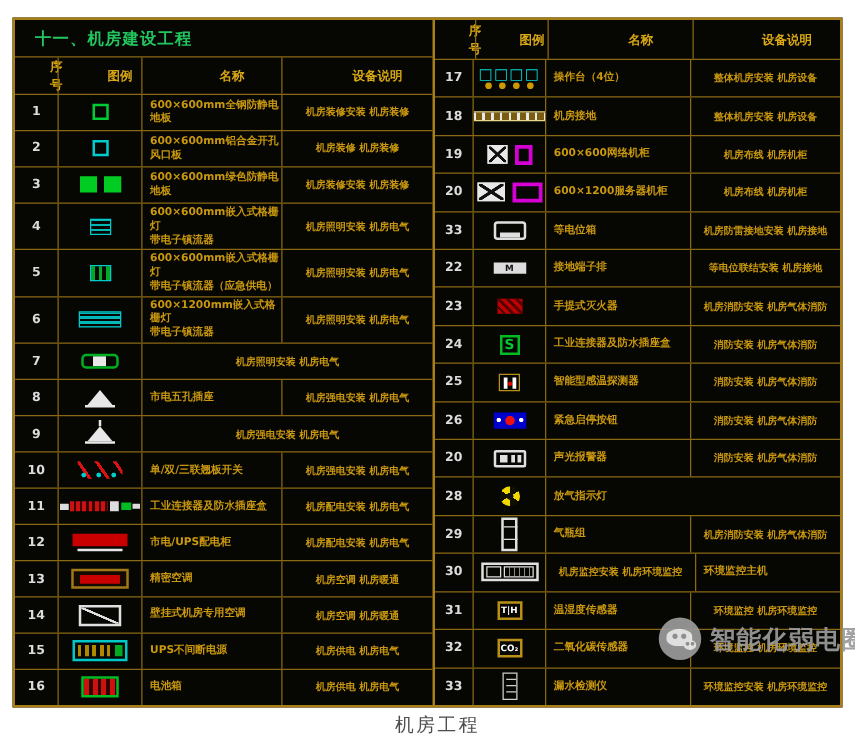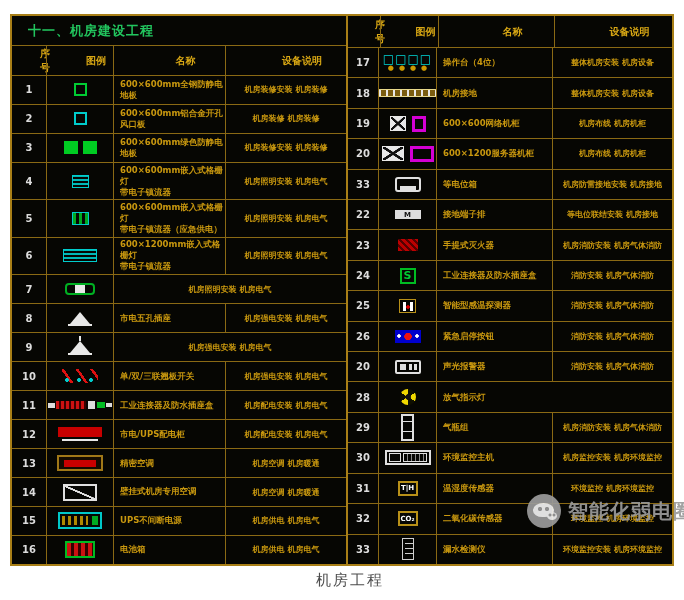--- a/index.html
+++ b/index.html
@@ -408,22 +408,22 @@
               <span class="ic ic-gas-cylinder"></span>
             </div>
             <div class="c name">气瓶组</div>
             <div class="c cat">机房消防安装  机房气体消防</div>
           </div>
           <div class="row">
             <div class="c no">30</div>
             <div class="c icw">
               <span class="ic ic-env-monitor-host"></span>
             </div>
+            <div class="c cat">机房监控安装  机房环境监控</div>
             <div class="c name">环境监控主机</div>
-            <div class="c cat">机房监控安装  机房环境监控</div>
           </div>
           <div class="row">
             <div class="c no">31</div>
             <div class="c icw">
               <span class="ic ic-temp-humidity-sensor"></span>
             </div>
             <div class="c name">温湿度传感器</div>
             <div class="c cat">环境监控  机房环境监控</div>
           </div>
           <div class="row">

